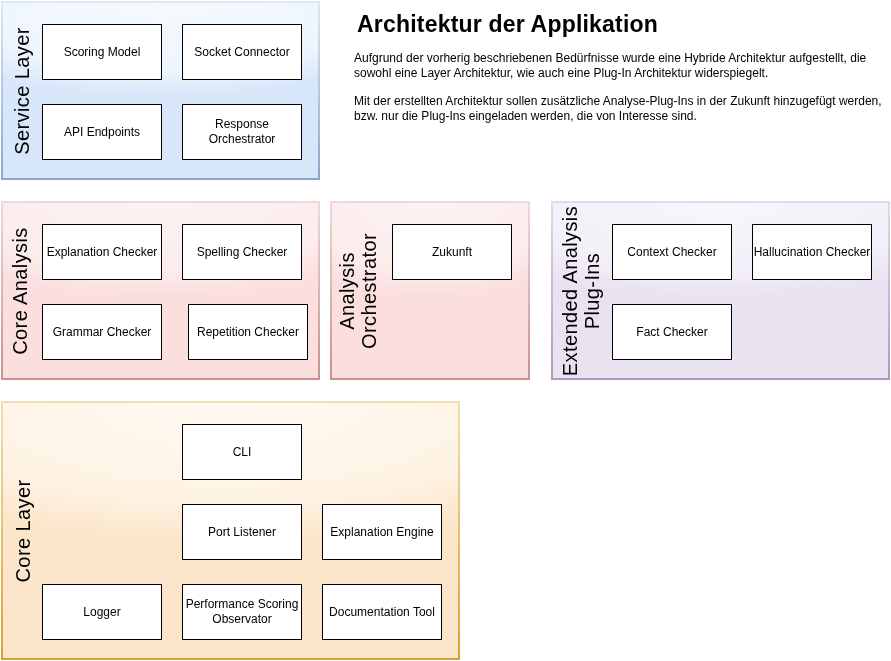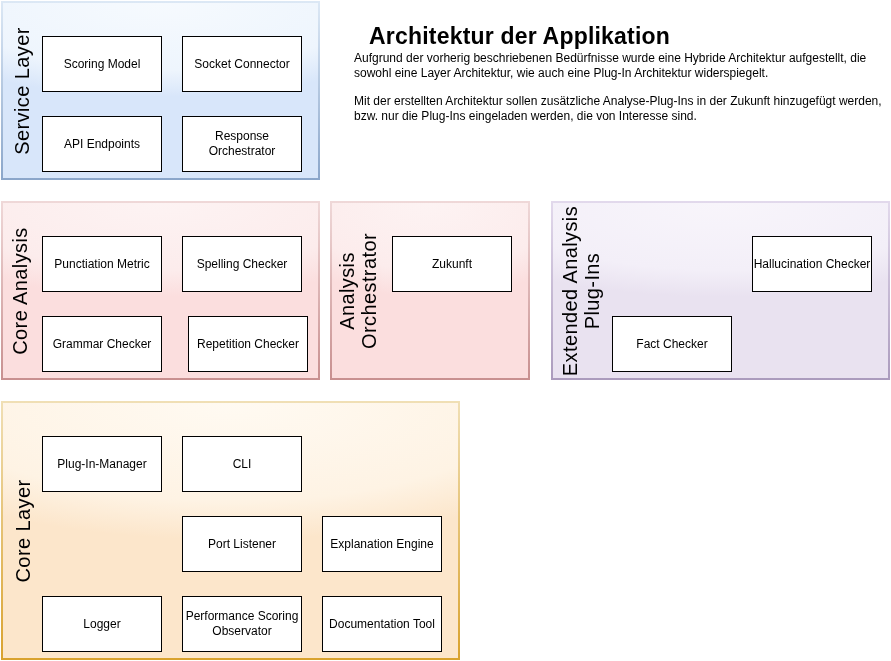--- a/index.html
+++ b/index.html
@@ -18,26 +18,26 @@
               border-image: linear-gradient(to bottom,#f0dfb5,#d9a22e) 1; }
 
   
   .vlabel { position:absolute; top:50%; transform:translate(-50%,-50%) rotate(-90deg);
             white-space:pre; text-align:center; font-size:20px; line-height:22px;
             letter-spacing:0.4px; color:#000; }
 
   
   .box { position:absolute; width:120px; height:56px; box-sizing:border-box;
          background:#ffffff; border:1.5px solid #000;
-         display:flex; align-items:center; justify-content:center;margin-top:12px; }
+         display:flex; align-items:center; justify-content:center; }
   .box-label { display:block; width:100%; text-align:center; font-size:12px; line-height:15px; }
 
   
   .doc { position:absolute; left:353px; top:7px; width:562px; height:135px; }
-  .doc-title { position:absolute; top:0; left:0; margin:16px; font-size:23px; font-weight:bold;
+  .doc-title { position:absolute; top:0; left:0; margin:4px; font-size:23px; font-weight:bold;
                letter-spacing:0.2px; white-space:nowrap; }
   .doc-para { position:absolute; left:1px; margin:0; width:562px; font-size:12px;
               line-height:15px; white-space:pre-line; }
   .doc-para.p1 { top:44px; }
   .doc-para.p2 { top:87px; }
 </style>
 </head>
 <body>
 
 <div class="stage">
@@ -54,21 +54,21 @@
       <span class="box-label">API Endpoints</span>
     </div>
     <div class="box" style="left:179px;top:101px">
       <span class="box-label">Response Orchestrator</span>
     </div>
   </section>
 
   <section class="layer t-pink" style="left:1px;top:201px;width:319px;height:179px">
     <span class="vlabel" style="left:17px">Core Analysis</span>
     <div class="box" style="left:39px;top:21px">
-      <span class="box-label">Punctiation Metric</span>
+      <span class="box-label">Explanation Checker</span>
     </div>
     <div class="box" style="left:179px;top:21px">
       <span class="box-label">Spelling Checker</span>
     </div>
     <div class="box" style="left:39px;top:101px">
       <span class="box-label">Grammar Checker</span>
     </div>
     <div class="box" style="left:185px;top:101px">
       <span class="box-label">Repetition Checker</span>
     </div>
@@ -78,33 +78,33 @@
     <span class="vlabel" style="left:26px">Analysis
 Orchestrator</span>
     <div class="box" style="left:60px;top:21px">
       <span class="box-label">Zukunft</span>
     </div>
   </section>
 
   <section class="layer t-purple" style="left:551px;top:201px;width:339px;height:179px">
     <span class="vlabel" style="left:28px">Extended Analysis
 Plug-Ins</span>
+    <div class="box" style="left:59px;top:21px">
+      <span class="box-label">Context Checker</span>
+    </div>
     <div class="box" style="left:199px;top:21px">
       <span class="box-label">Hallucination Checker</span>
     </div>
     <div class="box" style="left:59px;top:101px">
       <span class="box-label">Fact Checker</span>
     </div>
   </section>
 
   <section class="layer t-orange" style="left:1px;top:401px;width:459px;height:259px">
     <span class="vlabel" style="left:20px">Core Layer</span>
-    <div class="box" style="left:39px;top:21px">
-      <span class="box-label">Plug-In-Manager</span>
-    </div>
     <div class="box" style="left:179px;top:21px">
       <span class="box-label">CLI</span>
     </div>
     <div class="box" style="left:179px;top:101px">
       <span class="box-label">Port Listener</span>
     </div>
     <div class="box" style="left:319px;top:101px">
       <span class="box-label">Explanation Engine</span>
     </div>
     <div class="box" style="left:39px;top:181px">

